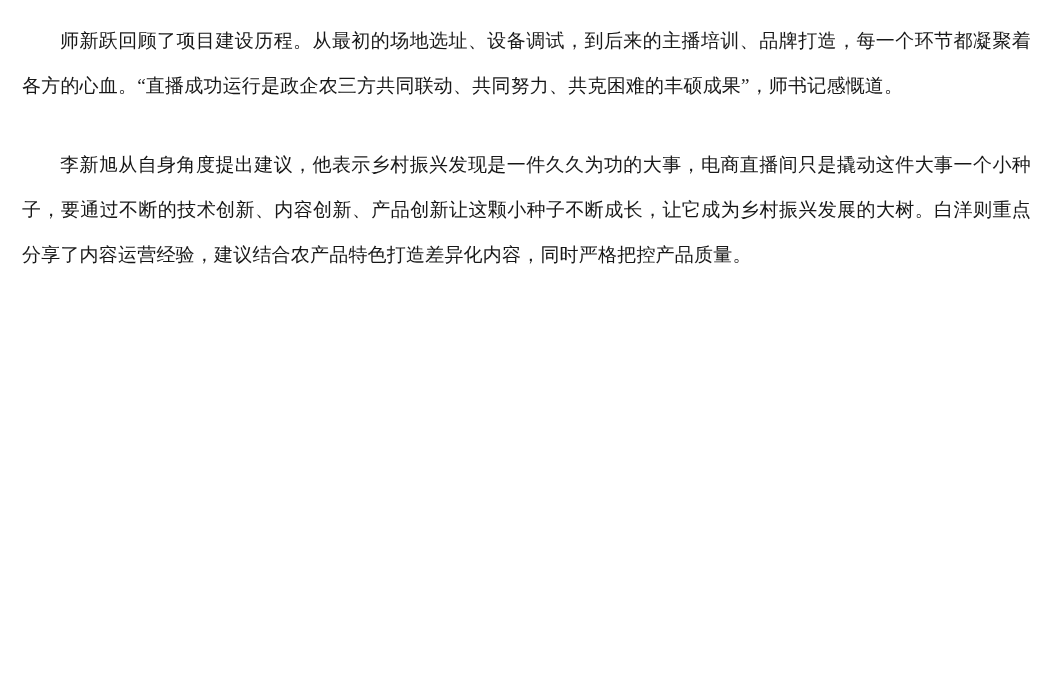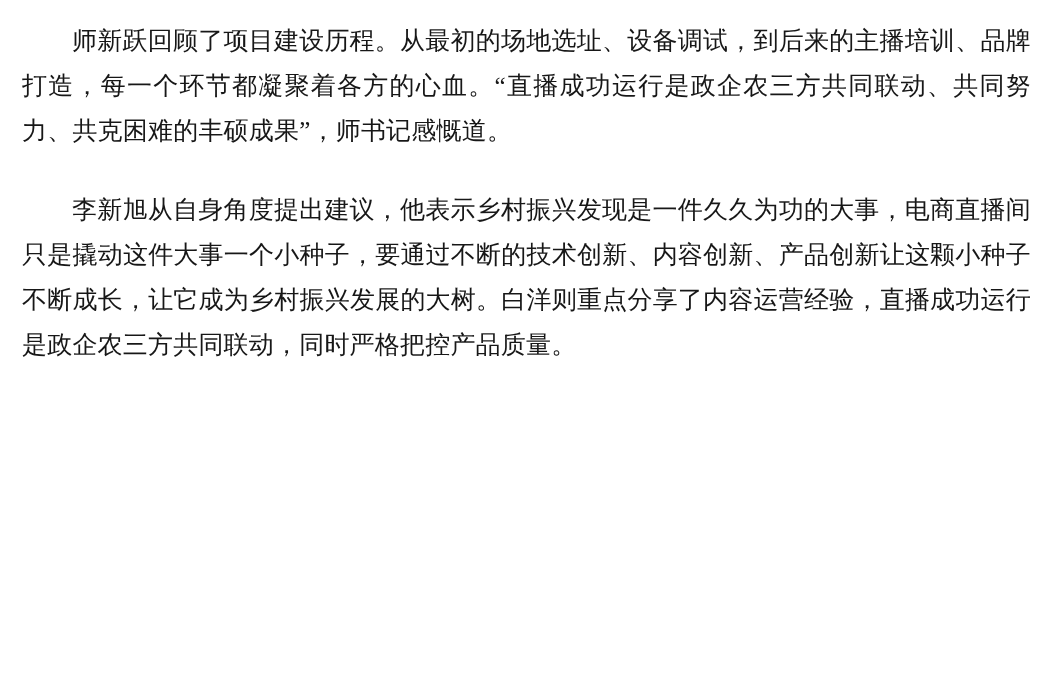--- a/index.html
+++ b/index.html
@@ -19,34 +19,34 @@
     width: 1053px;
     height: 676px;
     padding: 18px 22px 0 22px;
     background: #ffffff;
   }
   .doc-body {
     display: block;
   }
   .para {
     margin: 0 0 34px 0;
-    font-size: 25px;
+    font-size: 19px;
     line-height: 45px;
     text-align: justify;
     text-justify: inter-ideograph;
     text-indent: 2em;
     letter-spacing: 0.2px;
     color: #171717;
     font-family: "Liberation Serif", "DejaVu Serif", serif;
   }
   .para:last-child {
     margin-bottom: 0;
   }
 </style>
 </head>
 <body>
 
 <div class="page">
   <div class="doc-body">
     <p class="para">师新跃回顾了项目建设历程。从最初的场地选址、设备调试，到后来的主播培训、品牌打造，每一个环节都凝聚着各方的心血。“直播成功运行是政企农三方共同联动、共同努力、共克困难的丰硕成果”，师书记感慨道。</p>
-    <p class="para">李新旭从自身角度提出建议，他表示乡村振兴发现是一件久久为功的大事，电商直播间只是撬动这件大事一个小种子，要通过不断的技术创新、内容创新、产品创新让这颗小种子不断成长，让它成为乡村振兴发展的大树。白洋则重点分享了内容运营经验，直播成功运行是政企农三方共同联动，同时严格把控产品质量。</p>
+    <p class="para">李新旭从自身角度提出建议，他表示乡村振兴发现是一件久久为功的大事，电商直播间只是撬动这件大事一个小种子，要通过不断的技术创新、内容创新、产品创新让这颗小种子不断成长，让它成为乡村振兴发展的大树。白洋则重点分享了内容运营经验，建议结合农产品特色打造差异化内容，同时严格把控产品质量。</p>
   </div>
 </div>
 
 </body></html>

